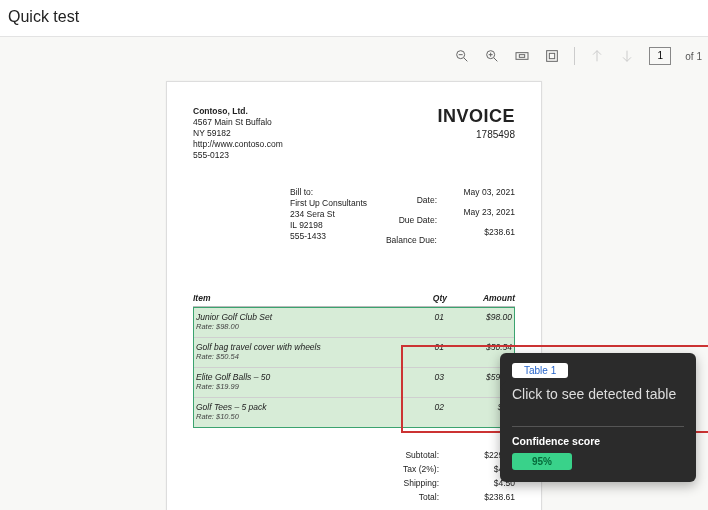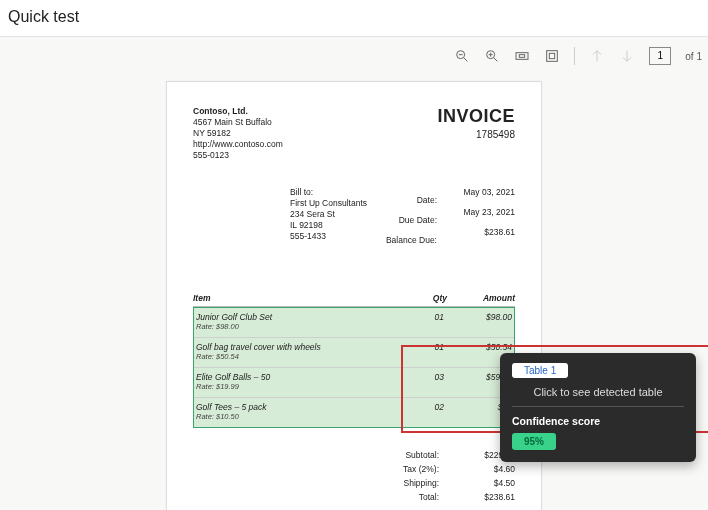--- a/index.html
+++ b/index.html
@@ -37,24 +37,24 @@
   .tr-row:last-child { border-bottom: none; }
   .rate { color: #444; font-size: 7.5px; }
   .red-box { position: absolute; border: 2px solid #c33; top: 52px; left: 208px; width: 340px; height: 88px; pointer-events: none; }
   .totals { margin-top: 22px; }
   .totrow { display: flex; justify-content: flex-end; gap: 16px; margin-bottom: 4px; font-size: 8.5px; }
   .totlabel { width: 70px; text-align: right; }
   .totval { width: 60px; text-align: right; }
   .tooltip { position: absolute; top: 316px; left: 500px; background: #2b2b2b; color: #eee; border-radius: 6px; padding: 10px 12px 12px 12px; width: 196px; font-size: 11px; box-shadow: 0 4px 12px rgba(0,0,0,0.3); }
   .tooltip::before { content: ""; position: absolute; left: -6px; top: 28px; border: 6px solid transparent; border-right-color: #2b2b2b; }
   .tt-badge { display: inline-block; background: #fff; color: #2563c9; font-size: 10px; padding: 2px 12px; border-radius: 3px; margin-bottom: 8px; font-weight: 500; }
-  .tt-line { font-size: 11px; color: #ddd; margin-bottom: 8px; text-align: center; }
+  .tt-line { font-size: 14px; color: #ddd; margin-bottom: 24px; }
   .tt-hr { border: none; border-top: 1px solid #555; margin: 0 0 8px 0; }
   .tt-sub { font-size: 10.5px; font-weight: 600; color: #fff; margin-bottom: 6px; }
-  .tt-conf { display: inline-block; background: #39d28a; color: #0a3; color:#066b3b; font-weight: 600; font-size: 10px; padding: 3px 12px; border-radius: 3px; }
+  .tt-conf { display: inline-block; background: #39d28a; color: #0a3; color:#066b3b; font-weight: 600; font-size: 10px; padding: 3px 20px; border-radius: 3px; }
 </style>
 </head>
 <body>
 
 <div class="page-title">Quick test</div>
 
 <div class="viewer-area">
 
   <div class="toolbar">
     <span class="tb-icon">

